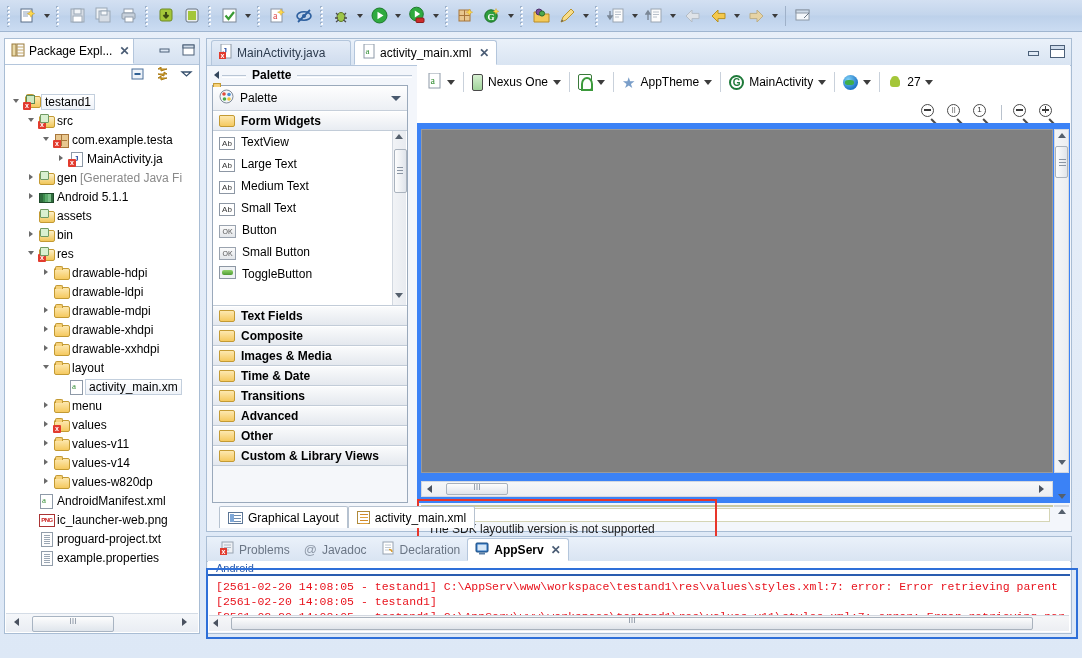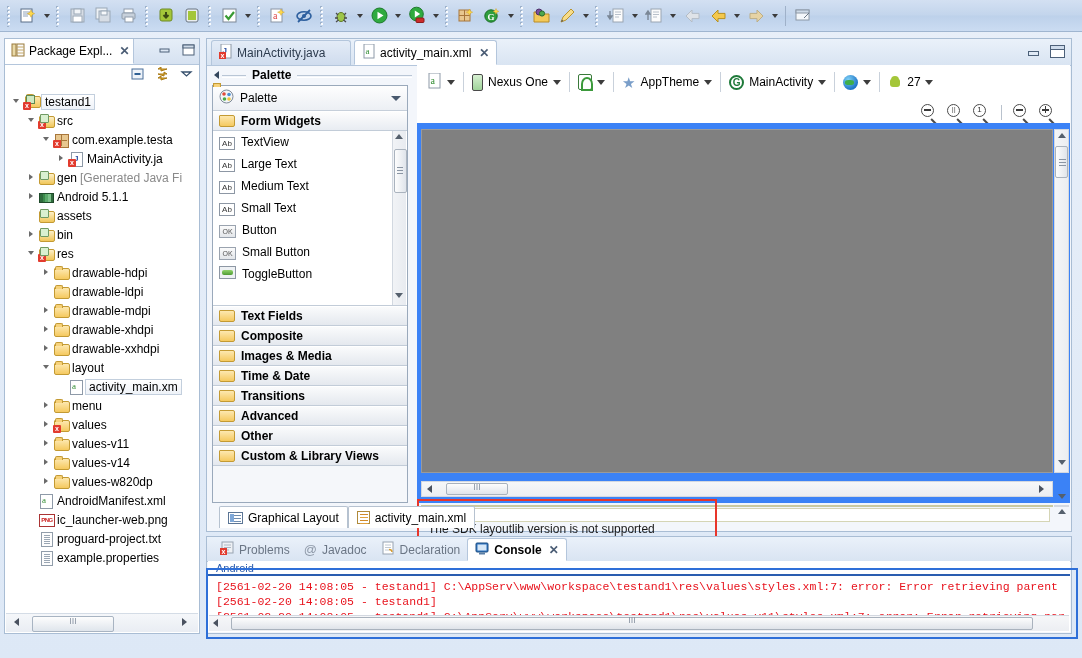--- a/index.html
+++ b/index.html
@@ -1007,21 +1007,21 @@
         <span>Declaration</span>
       </div>
       <div class="ctab active">
         <span class="ic">
           <svg width="14" height="13" viewBox="0 0 14 13">
               <rect x="1" y="1" width="12" height="9" rx="1" fill="#2f74c0" stroke="#1f4e82"></rect>
               <rect x="2.5" y="2.5" width="9" height="6" fill="#d7e7f7"></rect>
               <rect x="4" y="10.5" width="6" height="2" fill="#5b7fa6"></rect>
             </svg>
         </span>
-        <span>Console</span>
+        <span>AppServ</span>
         <span class="cx">✕</span>
       </div>
     </div>
     <div class="cons-body">
       <div class="cons-head">Android</div>
       <div class="cons-divider"></div>
       <div class="cons-lines" id="console-lines"><div>[2561-02-20 14:08:05 - testand1] C:\AppServ\www\workspace\testand1\res\values\styles.xml:7: error: Error retrieving parent</div><div>[2561-02-20 14:08:05 - testand1]</div><div>[2561-02-20 14:08:05 - testand1] C:\AppServ\www\workspace\testand1\res\values-v11\styles.xml:7: error: Error retrieving par</div></div>
       <div class="cons-hscroll">
         <span class="ch-l"></span>
         <div class="ch-thumb"></div>

